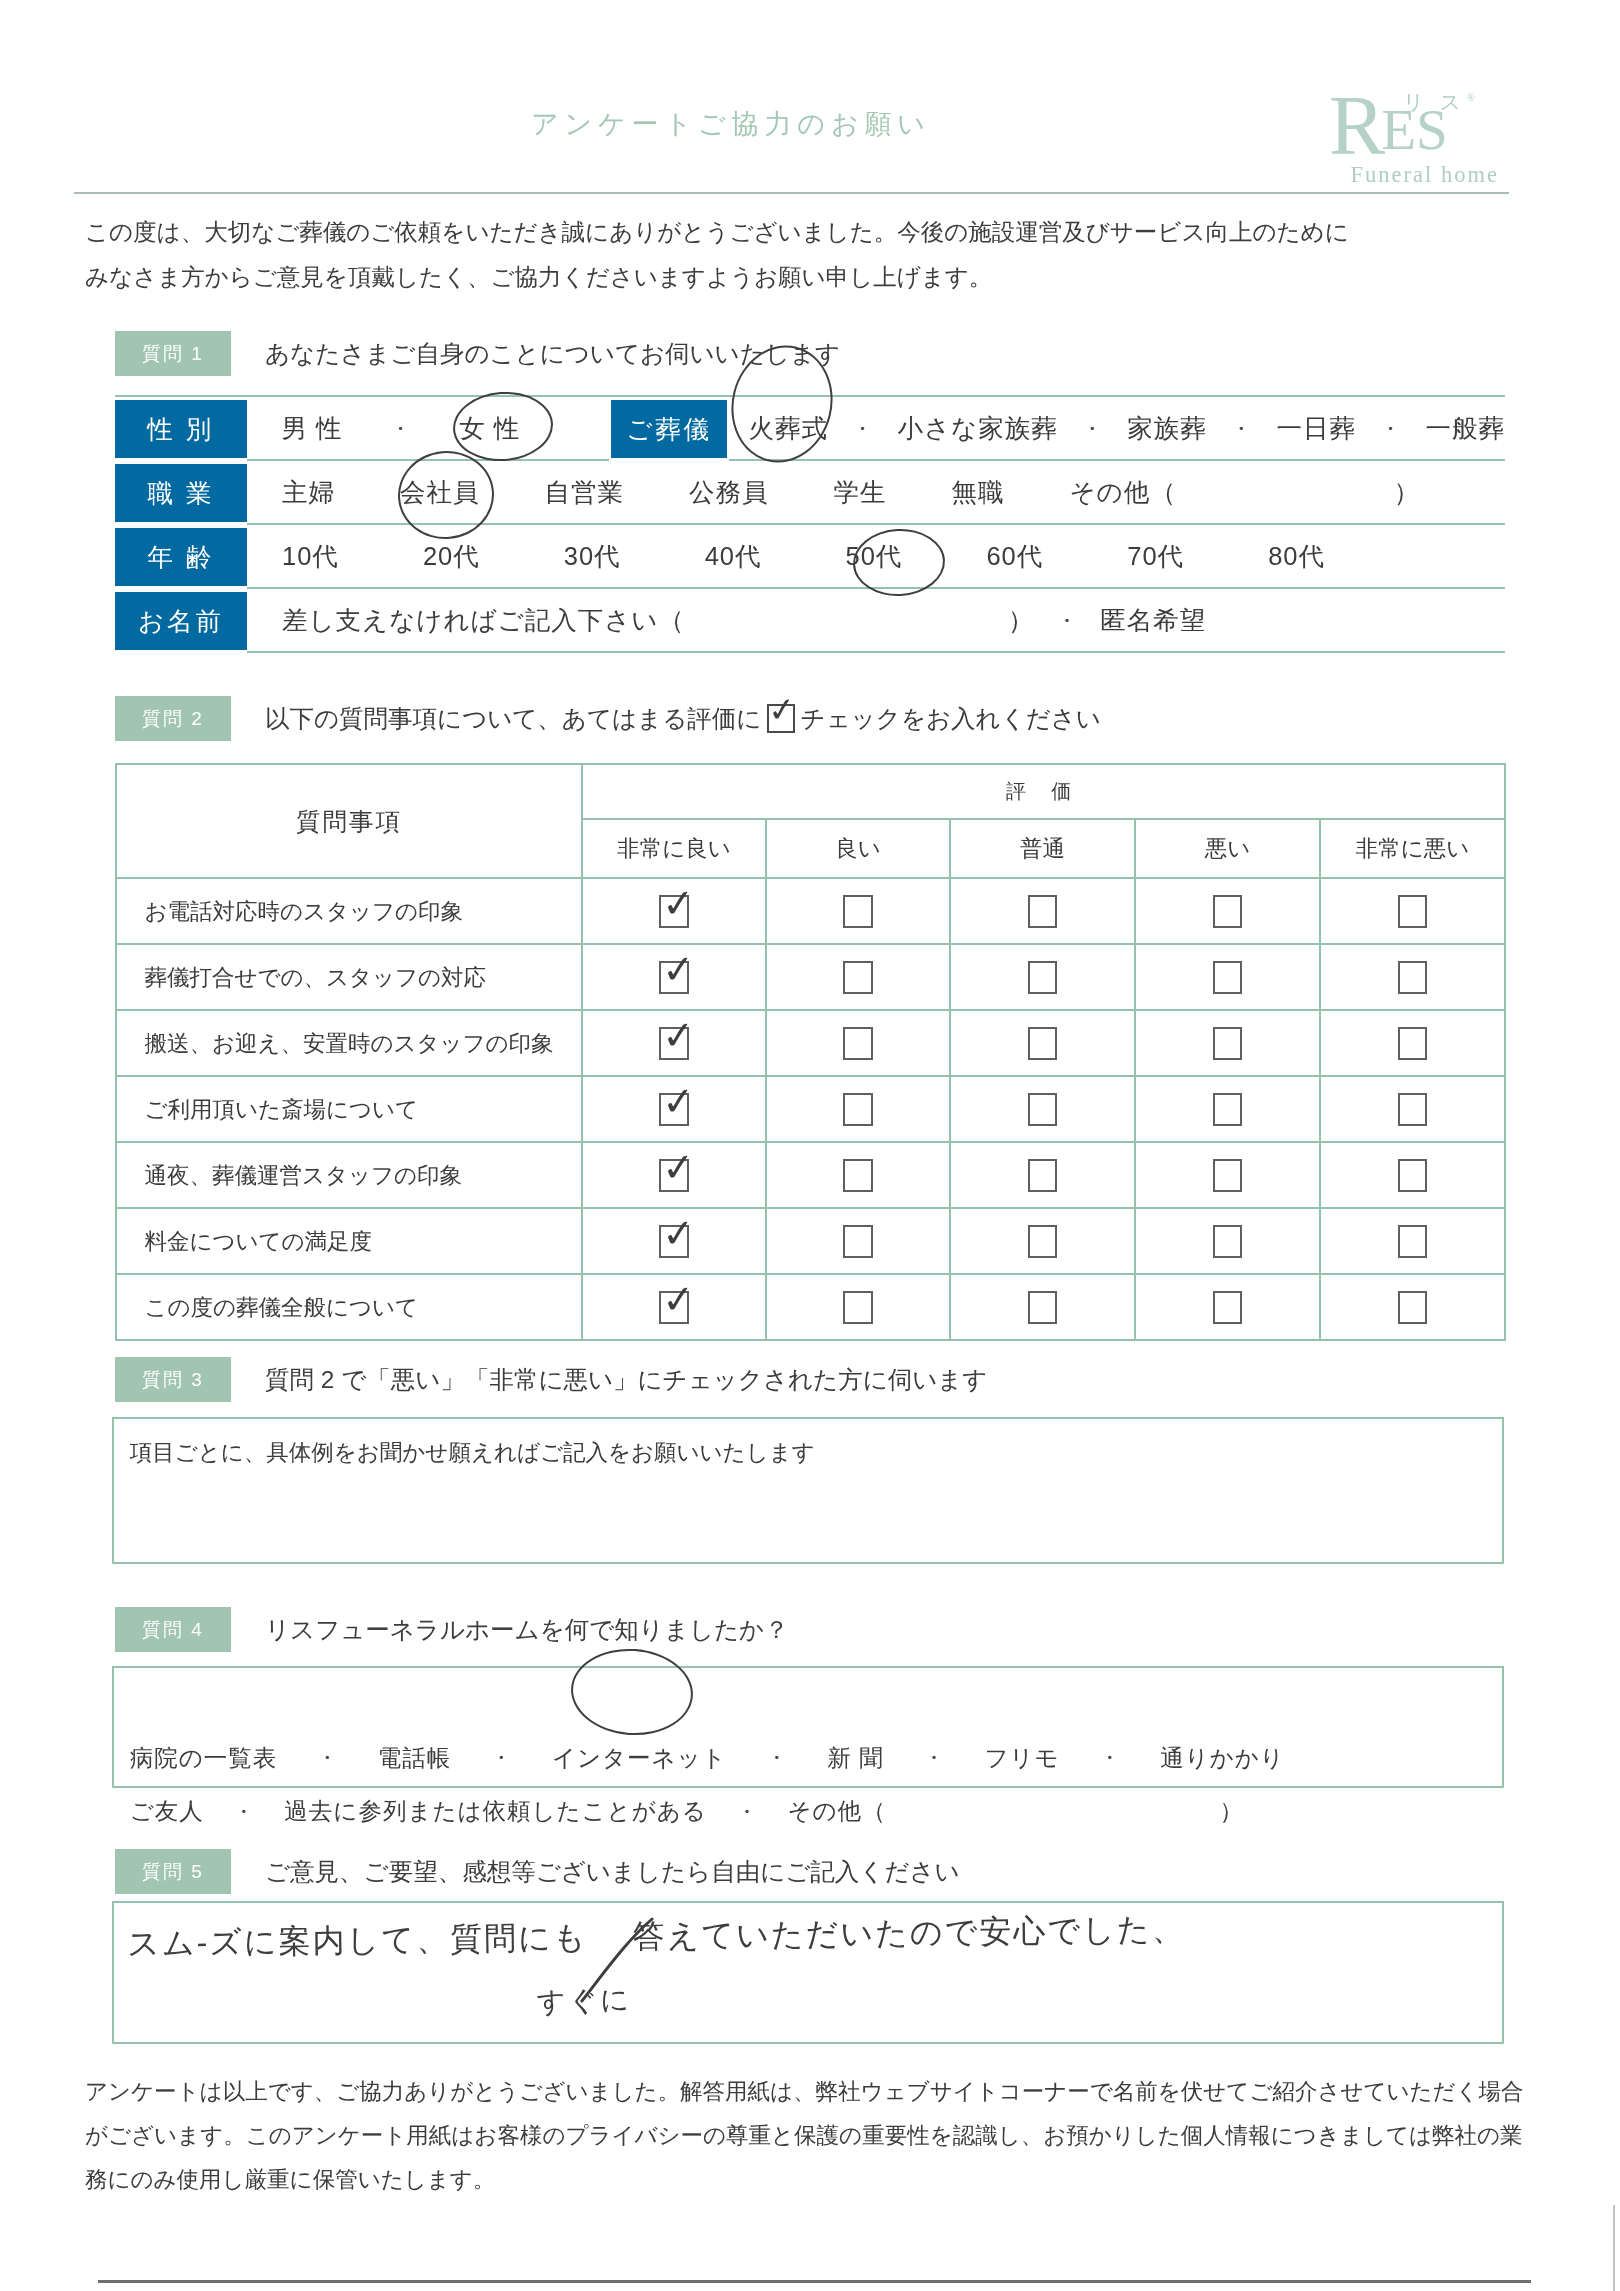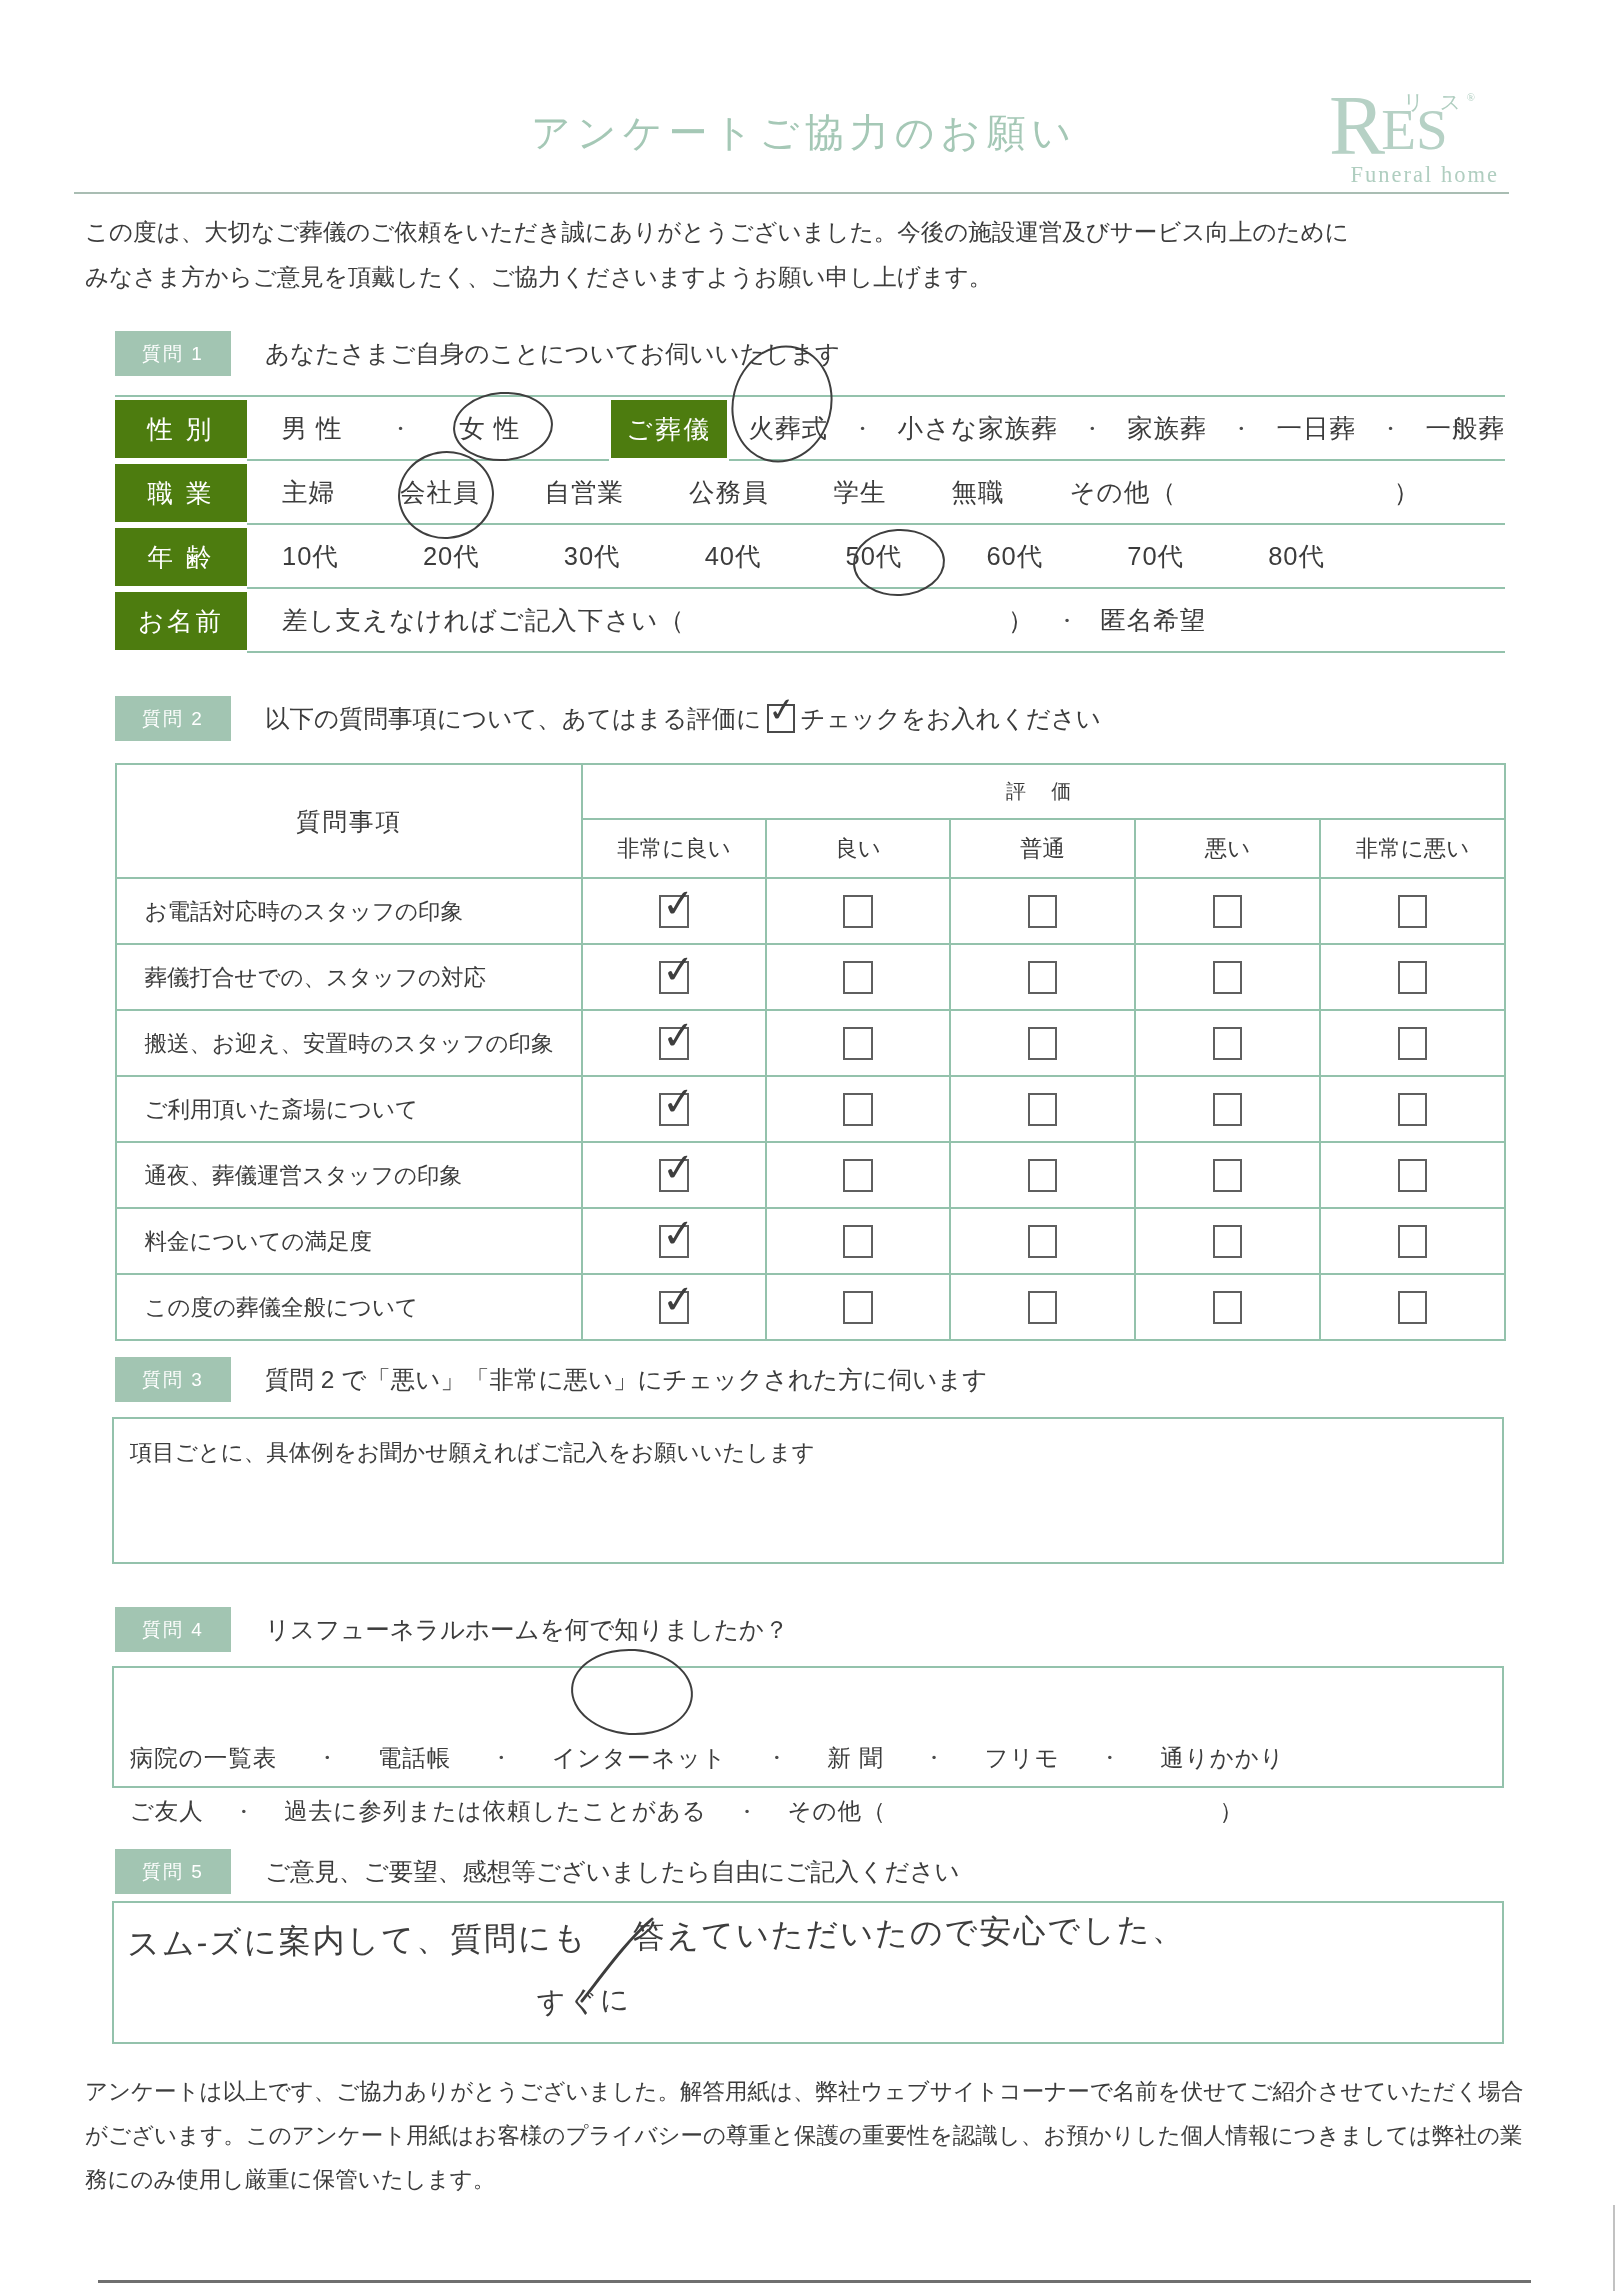--- a/index.html
+++ b/index.html
@@ -2,41 +2,41 @@
 <html><head>
 <meta charset="utf-8">
 <style>
   html,body{margin:0;padding:0;background:#e8e8e8;}
   #page{
     position:relative;width:1620px;height:2292px;background:#ffffff;
     font-family:"Liberation Sans","DejaVu Sans",sans-serif;color:#3c3c3c;
     overflow:hidden;margin:0 auto;
   }
   
-  .title{position:absolute;left:531px;top:106px;font-size:39px;letter-spacing:5.9px;
+  .title{position:absolute;left:531px;top:106px;font-size:27px;letter-spacing:5.9px;
          color:#a5c8b6;white-space:nowrap;font-weight:500;}
   .logo{position:absolute;left:1329px;top:82px;width:196px;height:108px;color:#b6d1c5;
         font-family:"Liberation Serif","DejaVu Serif",serif;}
   .logo-kana{position:absolute;left:74px;top:5.9px;font-size:20.6px;letter-spacing:15.7px;color:#b0cec0;white-space:nowrap;}
   .logo-kana .reg{font-size:10.8px;letter-spacing:0;vertical-align:7.8px;margin-left:-9.8px;}
   .logo-main{position:absolute;left:0;top:2px;white-space:nowrap;}
   .logo-r{font-size:84px;line-height:1;}
   .logo-es{font-size:57px;line-height:1;position:relative;top:-4.9px;left:-3.9px;}
   .logo-sub{position:absolute;left:21.6px;top:80px;font-size:22.5px;letter-spacing:2px;color:#b0cec0;white-space:nowrap;}
   .rule{position:absolute;left:74px;top:192px;width:1435px;height:2px;background:#a9bdb3;}
   .intro{position:absolute;left:85px;top:210px;font-size:23.5px;line-height:45px;white-space:nowrap;}
   
   .badge{position:absolute;left:115px;width:116px;height:45px;background:#a2c5b2;color:#ffffff;
          display:flex;align-items:center;justify-content:center;font-size:19px;letter-spacing:2px;}
   .sec-heading{position:absolute;left:265px;height:45px;display:flex;align-items:center;
                font-size:24.5px;white-space:nowrap;font-weight:500;}
   
   .q1-table{position:absolute;left:115px;top:395px;width:1390px;border-top:2px solid #94c2ac;}
   .q1-row{display:flex;height:64px;}
-  .q1-label{width:132px;background:#4d7c0f;color:#ffffff;display:flex;align-items:center;justify-content:center;
+  .q1-label{width:132px;background:#0369a1;color:#ffffff;display:flex;align-items:center;justify-content:center;
             font-size:25.5px;letter-spacing:2.9px;margin:2.9px 0;white-space:nowrap;}
   .q1-label.mid{width:116px;margin:2.9px 2px;}
   .q1-content{border-bottom:2px solid #94c2ac;display:flex;align-items:center;font-size:25.5px;
               letter-spacing:1px;white-space:nowrap;}
   .gender-content{width:364px;padding-left:35px;gap:47px;box-sizing:border-box;}
   .funeral-content{flex:1;padding-left:19.6px;gap:23.5px;}
   .wide-content{flex:1;padding-left:35px;}
   .occ-content{gap:65px;}
   .age-content{gap:84px;}
   .dot{font-size:21.6px;color:#4a4a4a;}

